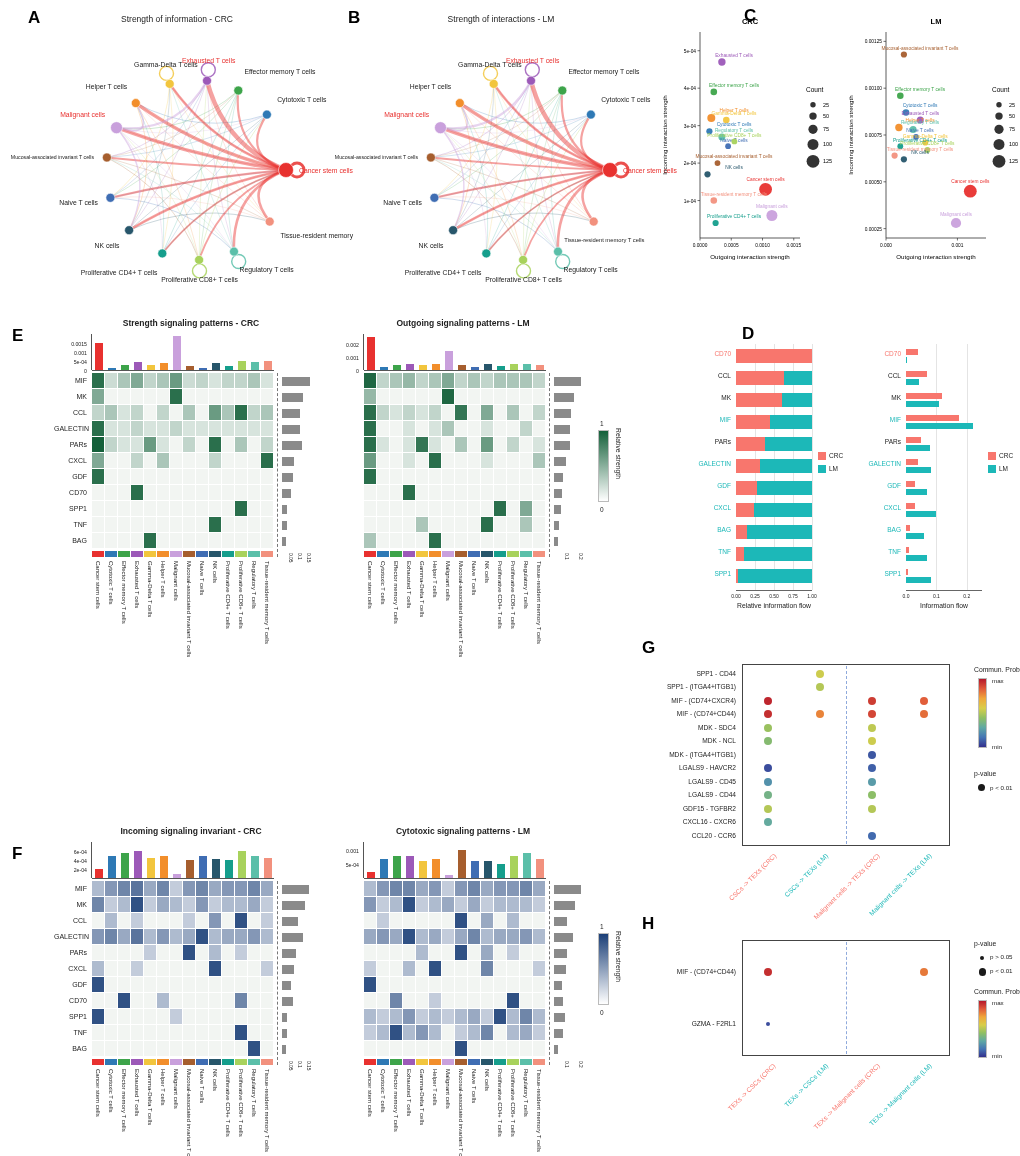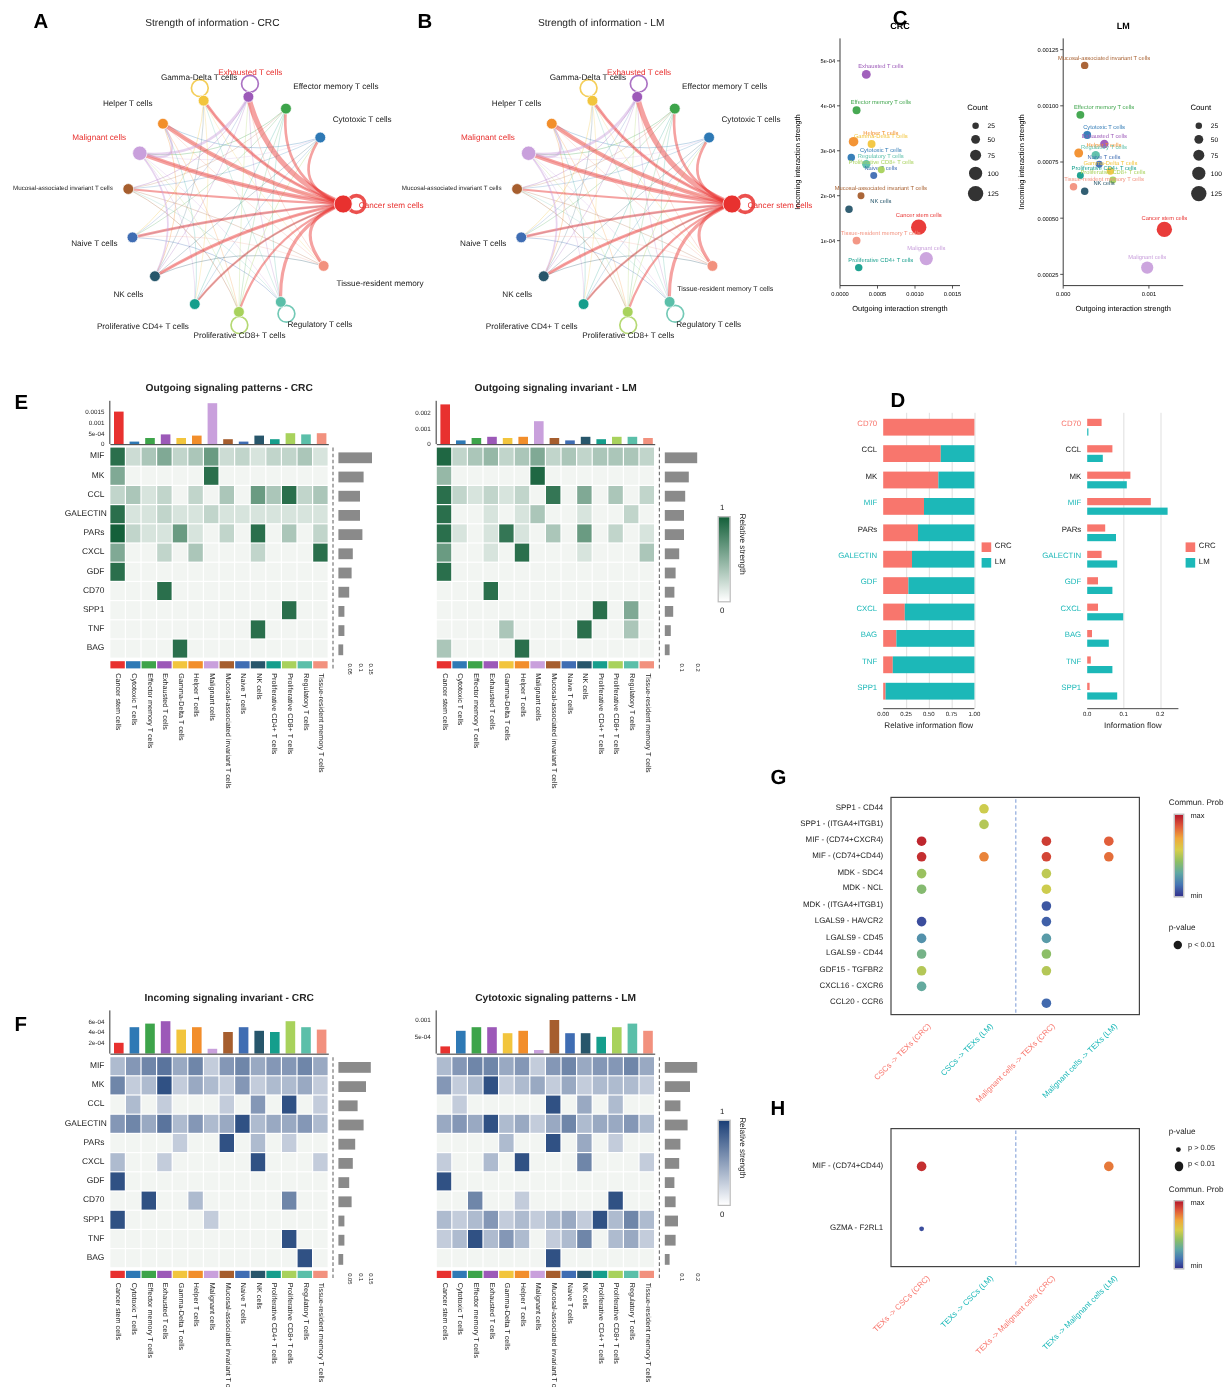--- a/index.html
+++ b/index.html
@@ -146,21 +146,21 @@
         <text x="183.6" y="263.9" text-anchor="middle" font-size="6.8" fill="#1a1a1a">Proliferative CD8+ T cells</text>
         <circle cx="218.0" cy="233.6" r="4.5" fill="#5BBFA9" stroke="#fff" stroke-width="0.6"></circle>
         <text x="223.5" y="254.3" text-anchor="start" font-size="6.8" fill="#1a1a1a">Regulatory T cells</text>
         <circle cx="253.7" cy="203.6" r="4.5" fill="#F2917E" stroke="#fff" stroke-width="0.6"></circle>
         <text x="264.4" y="220.1" text-anchor="start" font-size="6.8" fill="#1a1a1a">Tissue-resident memory</text>
       </svg>
   </section>
 
   <section id="panelB" style="left:340px;top:6px;width:322px;height:310px">
     <div class="panel-label" style="left:8px;top:2px">B</div>
-    <div class="net-title" style="top:8px">Strength of information - LM</div>
+    <div class="net-title" style="top:8px">Strength of interactions - LM</div>
     <svg id="netB" width="322" height="298" style="left:0;top:12px">
         <g>
           <path d="M270.0 152.0 Q197.5 128.3 153.7 65.9" fill="none" stroke="#E8312F" stroke-width="0.55" stroke-opacity="0.45"></path>
           <path d="M270.0 152.0 Q182.9 140.4 100.5 109.7" fill="none" stroke="#E8312F" stroke-width="0.45" stroke-opacity="0.45"></path>
           <path d="M270.0 152.0 Q186.4 168.6 113.1 212.2" fill="none" stroke="#E8312F" stroke-width="0.4" stroke-opacity="0.45"></path>
           <path d="M250.9 96.6 Q182.9 118.4 119.8 85.1" fill="none" stroke="#2E79B5" stroke-width="0.55" stroke-opacity="0.45"></path>
           <path d="M250.9 96.6 Q175.0 133.3 90.9 139.5" fill="none" stroke="#2E79B5" stroke-width="0.45" stroke-opacity="0.45"></path>
           <path d="M250.9 96.6 Q190.2 159.7 146.3 235.4" fill="none" stroke="#2E79B5" stroke-width="0.4" stroke-opacity="0.45"></path>
           <path d="M222.3 72.5 Q169.8 118.5 100.5 109.7" fill="none" stroke="#3DA44A" stroke-width="0.55" stroke-opacity="0.45"></path>
           <path d="M222.3 72.5 Q168.1 137.8 94.4 179.8" fill="none" stroke="#3DA44A" stroke-width="0.45" stroke-opacity="0.45"></path>
@@ -475,21 +475,21 @@
           <div class="rank-leg-lab" style="left: 143px; top: 112px;">CRC</div>
           <div class="rank-leg-sw" style="background: rgb(28, 184, 184); left: 132px; top: 125px;"></div>
           <div class="rank-leg-lab" style="left: 143px; top: 125px;">LM</div>
         </div>
       </div>
   </section>
 
   <section id="panelE" style="left:12px;top:318px;width:650px;height:508px">
     <div class="panel-label" style="left:0;top:8px">E</div>
     <div id="heatE-crc" class="heat-block" style="left:42px;top:0">
-        <div class="hm-title" style="left: 14px; top: 0px; width: 246px;">Outgoing signaling patterns - CRC</div>
+        <div class="hm-title" style="left: 14px; top: 0px; width: 246px;">Strength signaling patterns - CRC</div>
         <div class="hm-axisline" style="left: 37px; top: 16px; height: 36px;"></div>
         <div class="hm-ticklab" style="left: 0px; top: 49.5px; width: 33px;">0</div>
         <div class="hm-ticklab" style="left: 0px; top: 40.5px; width: 33px;">5e-04</div>
         <div class="hm-ticklab" style="left: 0px; top: 31.5px; width: 33px;">0.001</div>
         <div class="hm-ticklab" style="left: 0px; top: 22.5px; width: 33px;">0.0015</div>
         <div class="hm-topbar" style="background: rgb(232, 49, 47); left: 40.5px; top: 25px; width: 8px; height: 27px;"></div>
         <div class="hm-topbar" style="background: rgb(46, 121, 181); left: 53.5px; top: 50.2px; width: 8px; height: 1.8px;"></div>
         <div class="hm-topbar" style="background: rgb(61, 164, 74); left: 66.5px; top: 46.6px; width: 8px; height: 5.4px;"></div>
         <div class="hm-topbar" style="background: rgb(156, 89, 184); left: 79.5px; top: 43.9px; width: 8px; height: 8.1px;"></div>
         <div class="hm-topbar" style="background: rgb(242, 197, 61); left: 92.5px; top: 46.6px; width: 8px; height: 5.4px;"></div>
@@ -706,21 +706,21 @@
         <div class="hm-collab" style="left: 119px; top: 243px;">Malignant cells</div>
         <div class="hm-collab" style="left: 132px; top: 243px;">Mucosal-associated invariant T cells</div>
         <div class="hm-collab" style="left: 145px; top: 243px;">Naive T cells</div>
         <div class="hm-collab" style="left: 158px; top: 243px;">NK cells</div>
         <div class="hm-collab" style="left: 171px; top: 243px;">Proliferative CD4+ T cells</div>
         <div class="hm-collab" style="left: 184px; top: 243px;">Proliferative CD8+ T cells</div>
         <div class="hm-collab" style="left: 197px; top: 243px;">Regulatory T cells</div>
         <div class="hm-collab" style="left: 210px; top: 243px;">Tissue-resident memory T cells</div>
       </div>
     <div id="heatE-lm" class="heat-block" style="left:314px;top:0">
-        <div class="hm-title" style="left: 14px; top: 0px; width: 246px;">Outgoing signaling invariant - LM</div>
+        <div class="hm-title" style="left: 14px; top: 0px; width: 246px;">Outgoing signaling patterns - LM</div>
         <div class="hm-axisline" style="left: 37px; top: 16px; height: 36px;"></div>
         <div class="hm-ticklab" style="left: 0px; top: 49.5px; width: 33px;">0</div>
         <div class="hm-ticklab" style="left: 0px; top: 36.6429px; width: 33px;">0.001</div>
         <div class="hm-ticklab" style="left: 0px; top: 23.7857px; width: 33px;">0.002</div>
         <div class="hm-topbar" style="background: rgb(232, 49, 47); left: 40.5px; top: 18.5714px; width: 8px; height: 33.4286px;"></div>
         <div class="hm-topbar" style="background: rgb(46, 121, 181); left: 53.5px; top: 49.4286px; width: 8px; height: 2.57143px;"></div>
         <div class="hm-topbar" style="background: rgb(61, 164, 74); left: 66.5px; top: 46.8571px; width: 8px; height: 5.14286px;"></div>
         <div class="hm-topbar" style="background: rgb(156, 89, 184); left: 79.5px; top: 45.5714px; width: 8px; height: 6.42857px;"></div>
         <div class="hm-topbar" style="background: rgb(242, 197, 61); left: 92.5px; top: 46.8571px; width: 8px; height: 5.14286px;"></div>
         <div class="hm-topbar" style="background: rgb(242, 142, 43); left: 105.5px; top: 45.5714px; width: 8px; height: 6.42857px;"></div>

